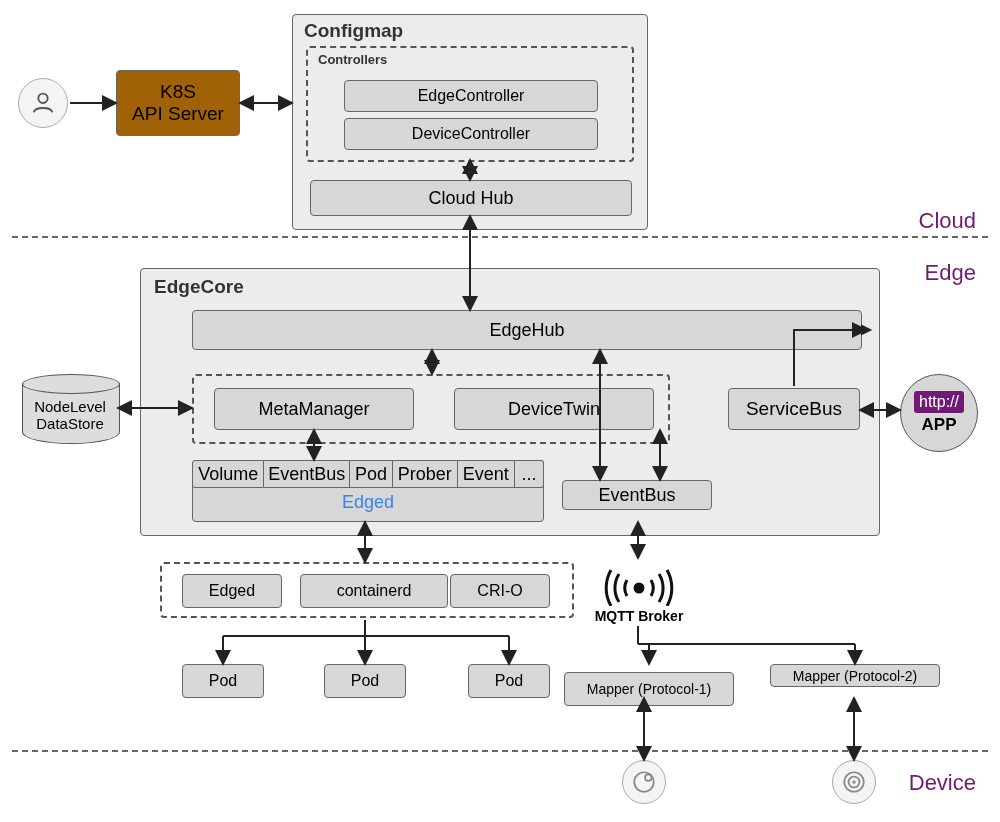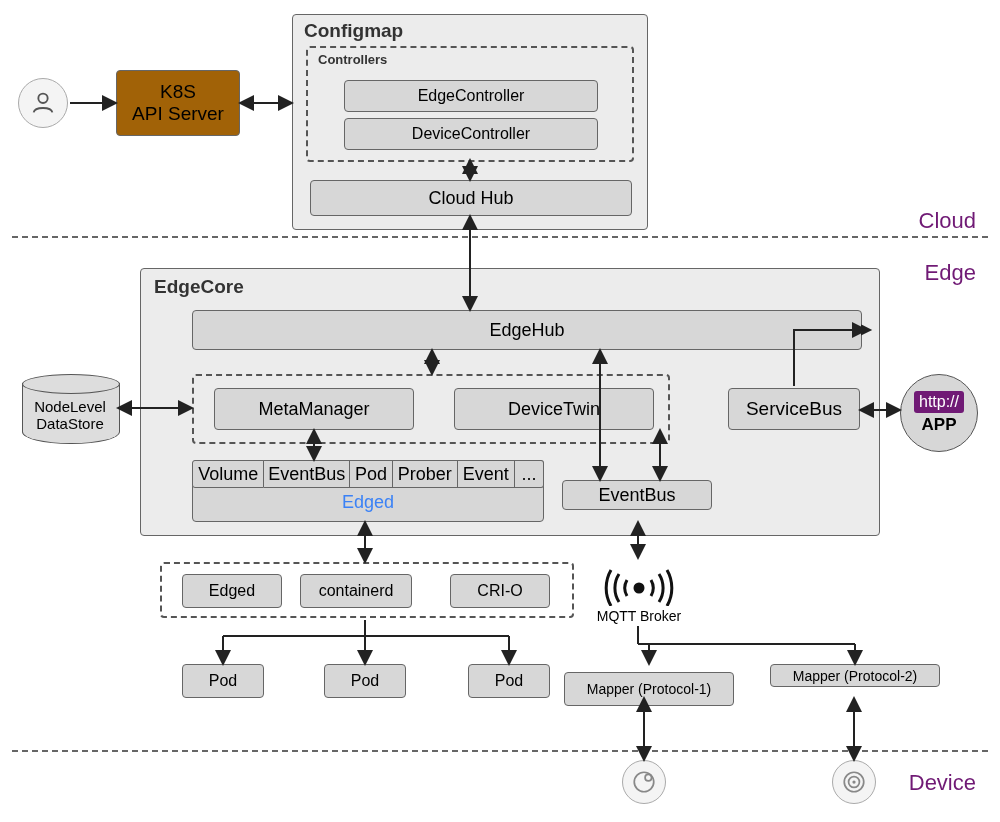--- a/index.html
+++ b/index.html
@@ -80,40 +80,40 @@
 DataStore</span>
   </div>
 
 <div class="el circ" style="left:900px;top:374px;width:78px;height:78px">
   <div style="background:#701a75;color:#fff;font-size:16px;padding:2px 5px;border-radius:3px">http://</div>
   <div style="font-size:17px;font-weight:bold;margin-top:2px">APP</div>
 </div>
 
 <div class="el dash" style="left:160px;top:562px;width:414px;height:56px;background:transparent"></div>
 <div class="el box small" style="left:182px;top:574px;width:100px;height:34px">Edged</div>
-<div class="el box small" style="left:300px;top:574px;width:112px;height:34px">containerd</div>
+<div class="el box small" style="left:300px;top:574px;width:148px;height:34px">containerd</div>
 <div class="el box small" style="left:450px;top:574px;width:100px;height:34px">CRI-O</div>
 
 <div class="el box small" style="left:182px;top:664px;width:82px;height:34px">Pod</div>
 <div class="el box small" style="left:324px;top:664px;width:82px;height:34px">Pod</div>
 <div class="el box small" style="left:468px;top:664px;width:82px;height:34px">Pod</div>
 
 <div class="el" style="left:594px;top:558px;width:90px;text-align:center">
   <svg width="80" height="48" viewBox="0 0 80 48">
     <g stroke="#111" stroke-width="3" fill="none">
       <circle cx="40" cy="30" r="4" fill="#111"></circle>
       <path d="M28 38 A16 16 0 0 1 28 22"></path>
         <path d="M52 22 A16 16 0 0 1 52 38"></path>
       <path d="M20 44 A26 26 0 0 1 20 16"></path>
         <path d="M60 16 A26 26 0 0 1 60 44"></path>
       <path d="M12 48 A36 36 0 0 1 12 12"></path>
         <path d="M68 12 A36 36 0 0 1 68 48"></path>
     </g>
   </svg>
-  <div style="font-weight:normal;font-size:14px;margin-top:-2px">MQTT Broker</div>
+  <div style="font-weight:bold;font-size:14px;margin-top:-2px">MQTT Broker</div>
 </div>
 
 <div class="el box tiny" style="left:564px;top:672px;width:170px;height:34px">Mapper (Protocol-1)</div>
 <div class="el box tiny" style="left:770px;top:664px;width:170px;height:23px">Mapper (Protocol-2)</div>
 
 <div class="el icon-circ" style="left:622px;top:760px;width:44px;height:44px">
   <svg width="26" height="26" viewBox="0 0 24 24">
       <circle cx="12" cy="12" r="9" fill="none" stroke="#888" stroke-width="1.6"></circle>
       <circle cx="16" cy="8" r="3" fill="none" stroke="#888" stroke-width="1.6"></circle>
     </svg>

